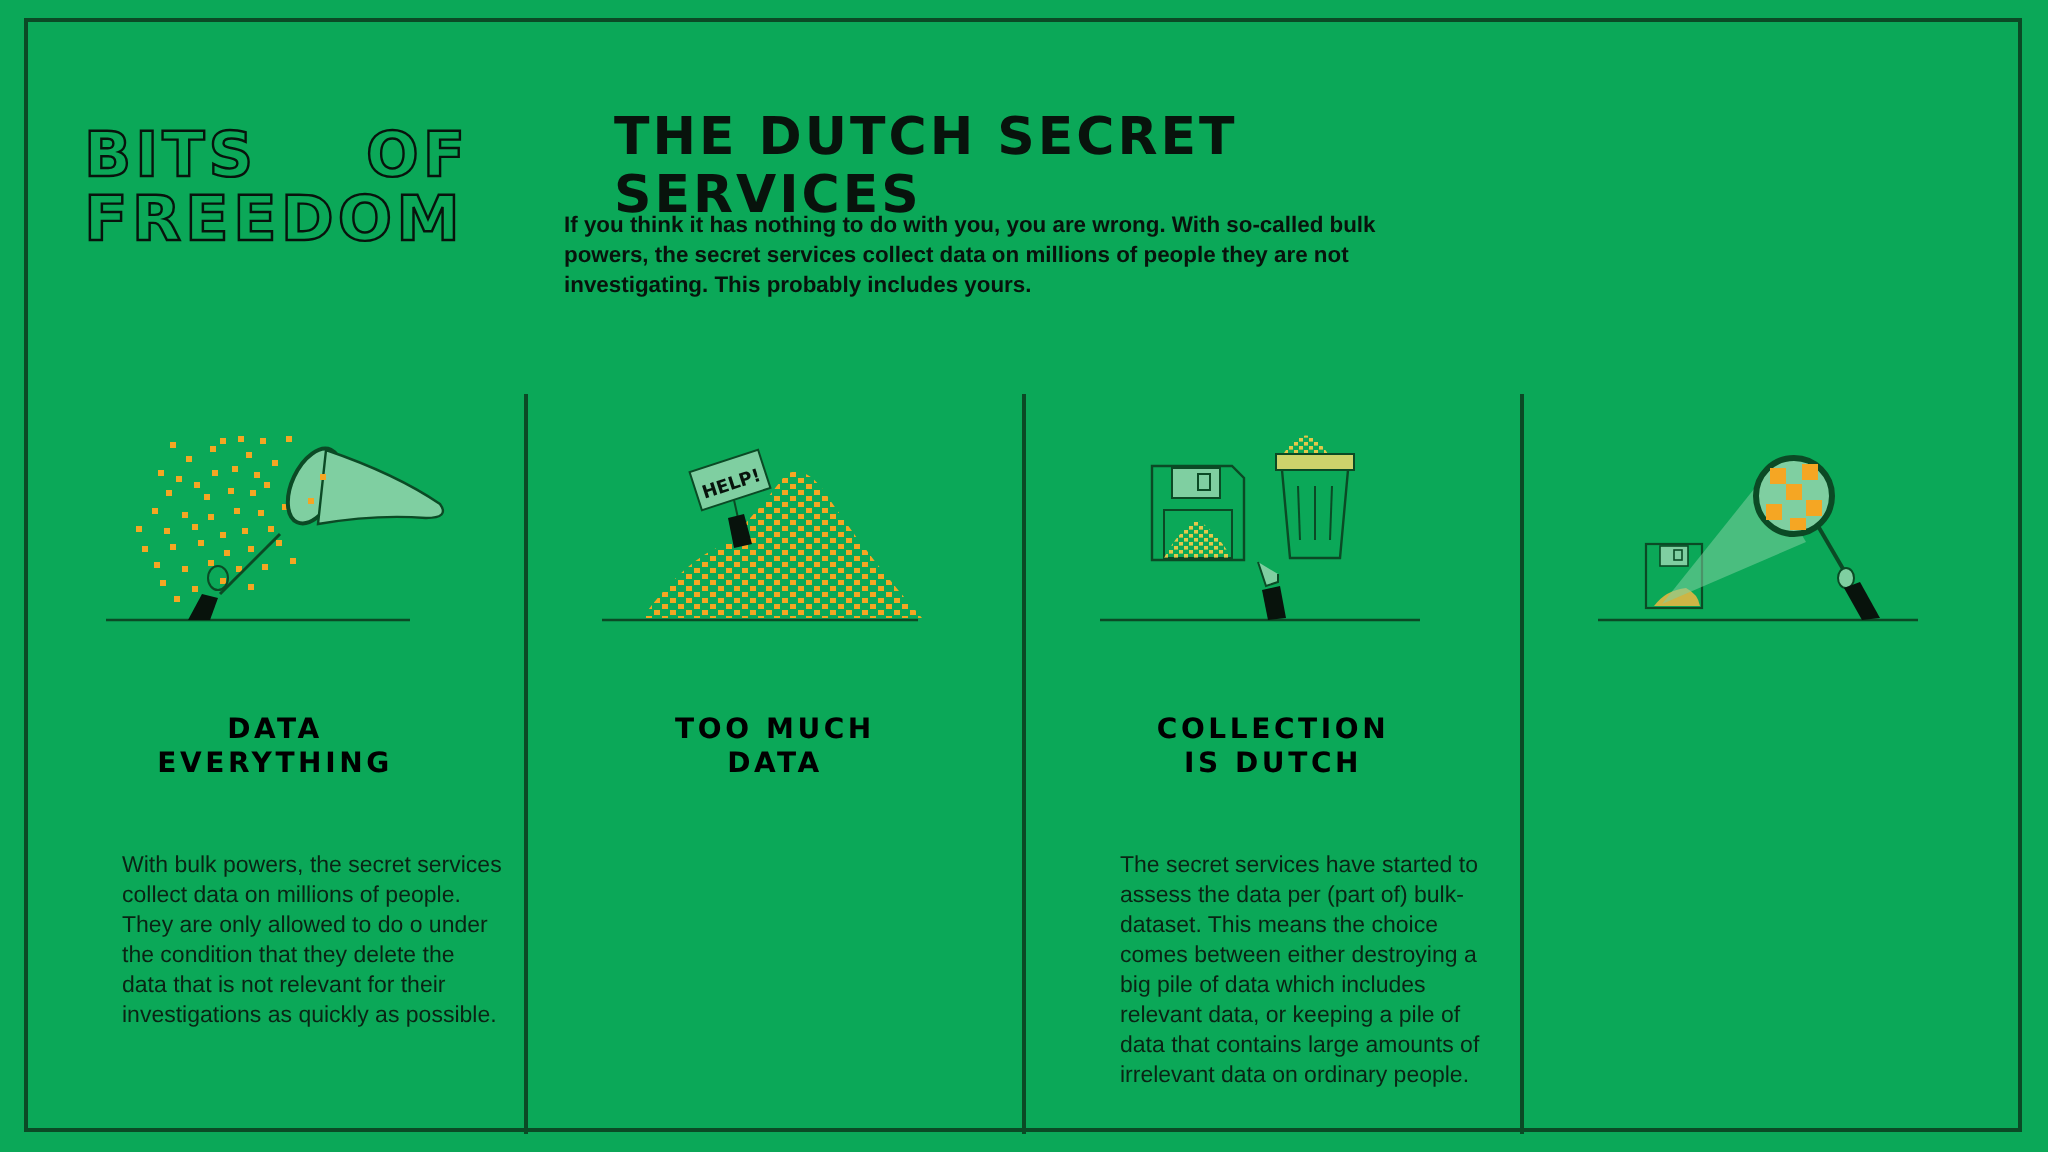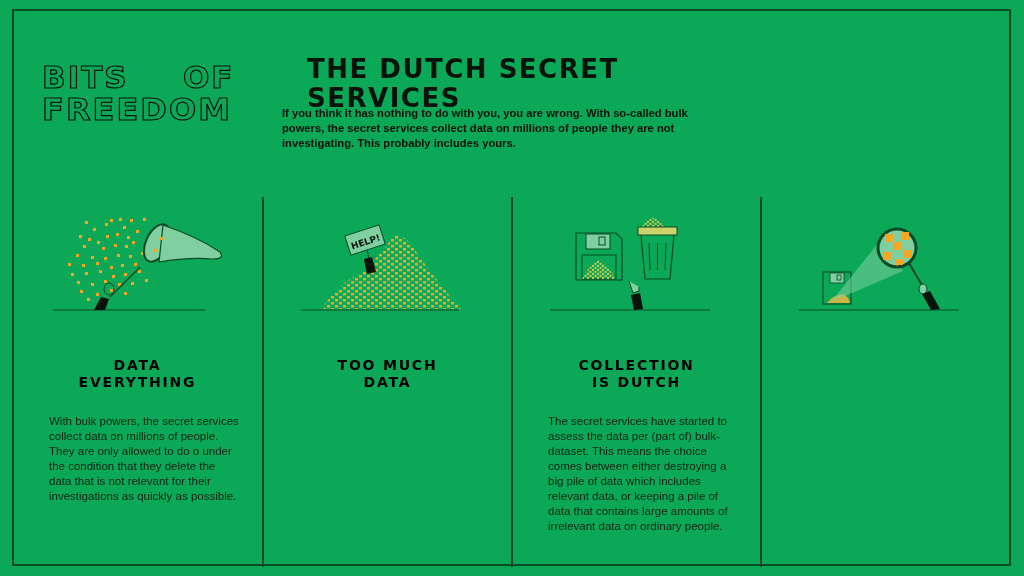--- a/index.html
+++ b/index.html
@@ -30,21 +30,21 @@
   .col { position: absolute; top: 197px; width: 249px; height: 370px; }
   .illus { position: absolute; left: 0; top: 0; width: 249px; height: 125px; }
   .col-title {
     position: absolute; top: 160px; left: 0; width: 100%; text-align: center;
     font-family: "DejaVu Sans", sans-serif; font-weight: 900;
     font-size: 14px; line-height: 17px; letter-spacing: 1.8px; color: #000000;
     margin: 0;
   }
   .col-text {
     position: absolute; top: 213px; left: 32px; width: 190px;
-    font-size: 11.5px; line-height: 15px; color: #0a2414; margin: 4px;
+    font-size: 11.5px; line-height: 15px; color: #0a2414; margin: 16px;
   }
 </style>
 </head>
 <body>
 
 <div class="frame"></div>
 
 <div class="logo">
   <svg width="192" height="64" viewBox="0 0 192 64">
     <g font-family="DejaVu Sans, sans-serif" font-weight="bold" font-size="31" fill="none" stroke="#08130c" stroke-width="1.2" letter-spacing="2">

